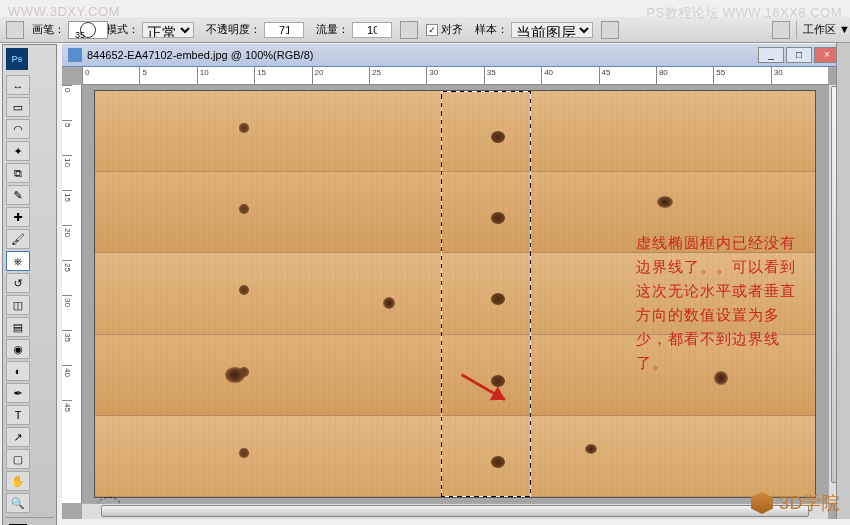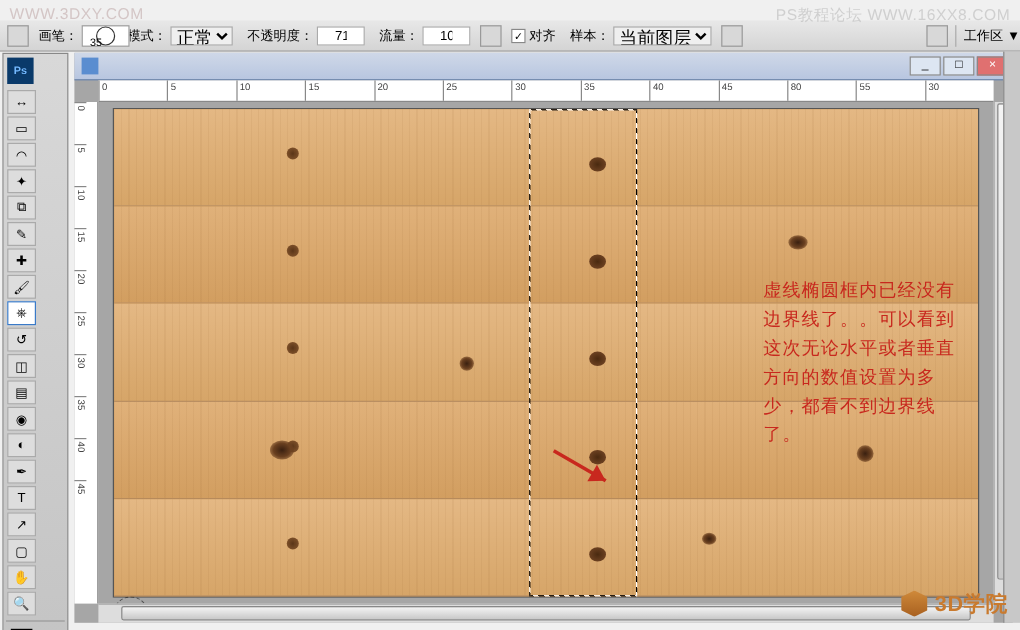--- a/index.html
+++ b/index.html
@@ -5,21 +5,21 @@
 * { margin: 0; padding: 0; box-sizing: border-box; font-family: "Microsoft YaHei", sans-serif; }
 body { width: 850px; height: 525px; background: #f0f0f0; overflow: hidden; position: relative; }
 
 .watermark-top-left, .watermark-top-right, .watermark-bottom-right {
   position: absolute; color: rgba(180,180,180,0.55); font-size: 13px; letter-spacing: 0.5px;
   z-index: 1000; font-family: Arial, sans-serif;
 }
 .watermark-top-left { top: 4px; left: 8px; color: rgba(200,180,180,0.7); }
 .watermark-top-right { top: 4px; right: 8px; }
 .watermark-bottom-right { bottom: 10px; right: 10px; display: flex; align-items: center; gap: 6px; }
-.logo3d { color: #c97a2e; font-weight: bold; font-size: 18px; }
+.logo3d { color: #c97a2e; font-weight: normal; font-size: 18px; }
 .logo-cube { display:inline-block; width: 22px; height: 22px; background: linear-gradient(#d08a3a,#a86020); clip-path: polygon(50% 0,100% 25%,100% 75%,50% 100%,0 75%,0 25%); }
 
 .options-bar { position: absolute; top: 17px; left: 0; right:0; height: 26px; background: linear-gradient(#e8e8e8,#d4d4d4); border-bottom:1px solid #999; display:flex; align-items:center; font-size:11px; padding-left:6px; gap:4px;justify-content:flex-end; }
 .options-bar .grp { display:flex; align-items:center; gap:3px; padding:0 4px; }
 .options-bar .lbl { white-space:nowrap; }
 .options-bar input { width:40px; height:16px; font-size:11px; border:1px solid #aaa; padding:0 14px; }
 .options-bar .sep { width:1px; height:18px; background:#aaa; margin:0 2px; }
 .options-bar .chk { width:12px; height:12px; border:1px solid #888; background:#fff; display:inline-block; }
 .options-bar .chk.on::after{content:"✓";font-size:9px;line-height:10px;display:block;text-align:center;}
 .options-bar select{font-size:15px;height:16px;border:1px solid #aaa;}
@@ -142,20 +142,21 @@
   <div class="tool">✋</div>
   <div class="tool">🔍</div>
   <div class="divider"></div>
   <div class="swatch-fg"></div>
 
 </div>
 
 <div class="doc-window">
   <div class="doc-tab">
     <span class="tab-icon"></span>
+    <span>844652-EA47102-embed.jpg @ 100%(RGB/8)</span>
     <div class="win-ctrl">
       <span>_</span>
       <span>□</span>
       <span class="close">×</span>
     </div>
   </div>
 
   <div class="ruler-h">
     <div class="tick">
         <span>0</span>

